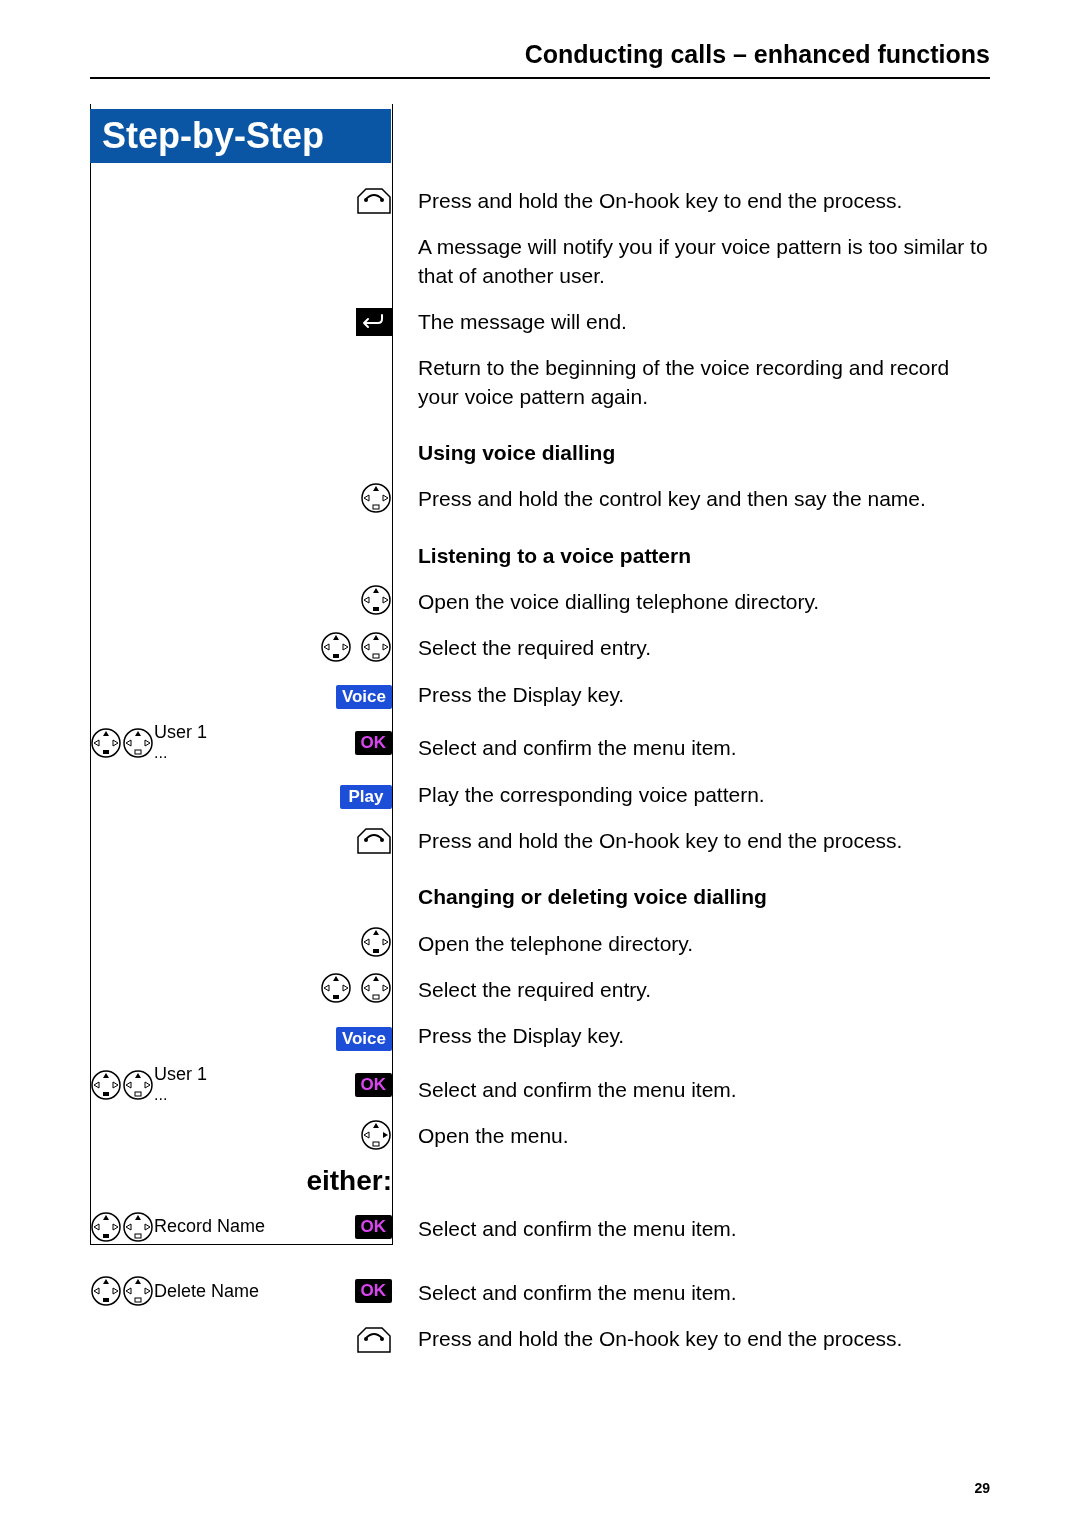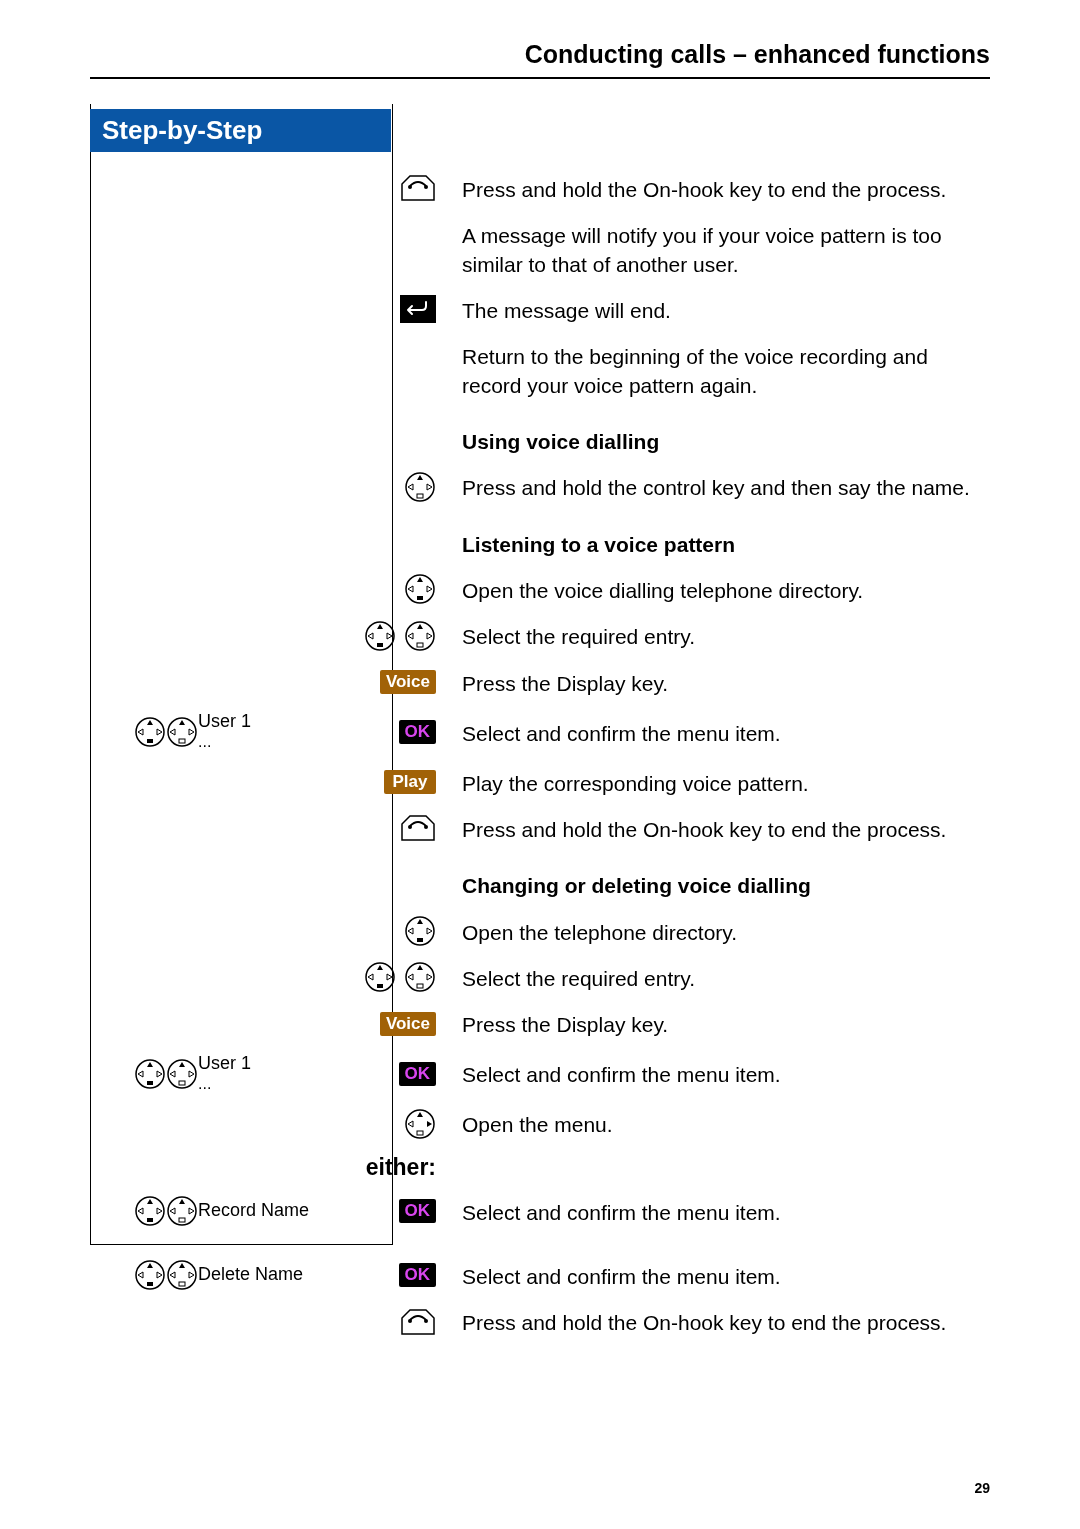--- a/index.html
+++ b/index.html
@@ -1,37 +1,37 @@
 <!DOCTYPE html>
 <html><head>
 <meta charset="utf-8">
 <style>
   html,body{margin:0;padding:0;background:#fff;font-family:Helvetica,Arial,sans-serif;color:#000;}
   .page{width:1080px;min-height:1529px;position:relative;box-sizing:border-box;padding:40px 90px 40px 90px;}
   .running-head{font-weight:bold;font-size:25px;text-align:right;border-bottom:2px solid #000;padding-bottom:8px;margin-bottom:30px;}
-  .sbs-banner{background:#0a56a5;color:#fff;font-weight:bold;font-size:26px;padding:6px 12px;width:301px;box-sizing:border-box;}
+  .sbs-banner{background:#0a56a5;color:#fff;font-weight:bold;font-size:36px;padding:6px 12px;width:301px;box-sizing:border-box;}
   .frame{border:1px solid #000;border-top:none;width:301px;min-height:1140px;position:absolute;left:90px;top:104px;z-index:0;}
   .content{position:relative;z-index:1;}
-  .row{display:flex;align-items:center;margin-bottom:14px;margin-left:44px;}
+  .row{display:flex;align-items:flex-end;margin-bottom:14px;}
   .left{width:310px;flex:0 0 310px;display:flex;justify-content:flex-end;align-items:center;gap:8px;box-sizing:border-box;padding-right:8px;}
   .right{flex:1;font-size:21px;line-height:1.35;padding-left:18px;padding-top:4px;}
   .right.bold{font-weight:bold;}
   .icon-onhook{width:36px;height:28px;display:inline-flex;align-items:center;justify-content:center;}
   .icon-onhook svg{width:36px;height:28px;}
   .icon-return{width:36px;height:28px;background:#000;display:inline-flex;align-items:center;justify-content:center;}
   .icon-return svg{width:24px;height:20px;}
   .icon-ctrl{width:32px;height:32px;display:inline-flex;align-items:center;justify-content:center;}
   .icon-ctrl svg{width:32px;height:32px;}
-  .softkey{background:#a16207;color:#fff;font-size:17px;font-weight:bold;padding:2px 6px;border-radius:2px;min-width:40px;text-align:center;}
+  .softkey{background:#1d4ed8;color:#fff;font-size:17px;font-weight:bold;padding:2px 6px;border-radius:2px;min-width:40px;text-align:center;}
   .ok{background:#000;color:#d946ef;font-size:17px;font-weight:bold;padding:2px 6px;border-radius:2px;}
   .menu-label{font-size:18px;line-height:1.1;}
   .menu-label .sub{font-size:16px;}
   .left-group{display:flex;align-items:center;gap:0;width:100%;}
   .right-align{margin-left:auto;}
-  .either-or{font-weight:bold;font-size:23px;}
+  .either-or{font-weight:bold;font-size:28px;}
   .pagenum{position:absolute;bottom:33px;right:90px;font-weight:bold;font-size:14px;}
 </style>
 </head>
 <body>
 
 <div class="page">
 
   <div class="running-head">Conducting calls – enhanced functions</div>
 
   <div class="frame"></div>

